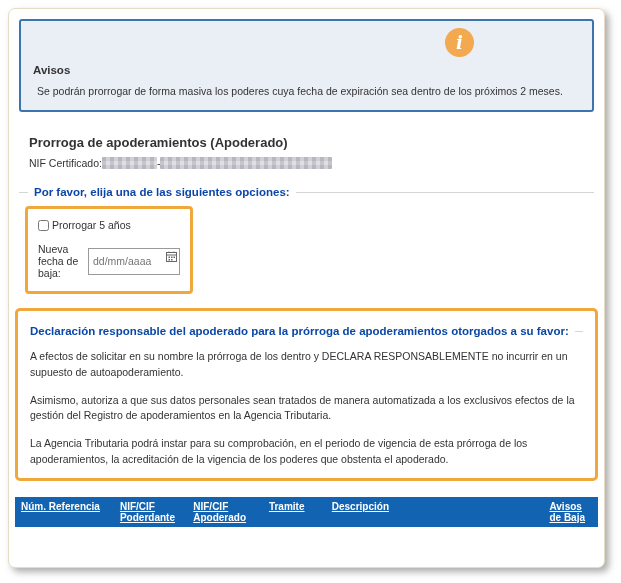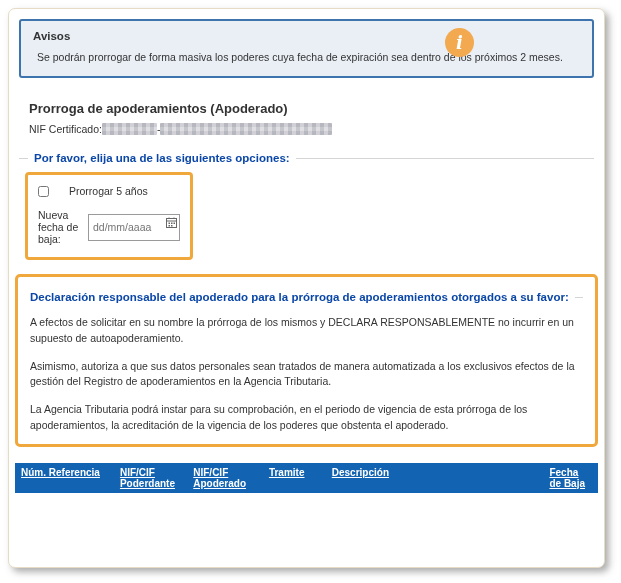--- a/index.html
+++ b/index.html
@@ -5,21 +5,21 @@
   html,body{margin:0;padding:0;background:#fff;}
   .stage{position:relative;width:621px;height:583px;background:#fff;
          font-family:"Liberation Sans",sans-serif;color:#333;overflow:hidden;}
   .panel{position:absolute;left:8px;top:8px;width:597px;height:560px;box-sizing:border-box;
          background:#fff;border:1px solid #e6dcc6;border-radius:7px;
          box-shadow:4px 4px 7px rgba(105,105,105,.55);padding:10px;overflow:hidden;}
 
   
   .avisos{position:relative;border:2px solid #3e74ae;background:#e9eff5;border-radius:3px;
           padding:9px 12px 13px 12px;box-sizing:border-box;}
-  .avisos-title{font-weight:bold;font-size:11.5px;color:#333;margin-bottom:9px;}
+  .avisos-title{font-weight:bold;font-size:11.5px;color:#333;margin-bottom:9px;margin-top:34px;}
   .avisos-msg{font-size:10.5px;margin-left:4px;color:#333;}
   .info-icon{position:absolute;left:424px;top:7px;width:29px;height:29px;border-radius:50%;
              background:#f2a94f;display:flex;align-items:center;justify-content:center;}
   .info-icon span{font-family:"DejaVu Serif",serif;font-style:italic;font-weight:bold;
                   color:#fff;font-size:18px;line-height:1;}
 
   
   h1.page-title{font-size:13px;font-weight:bold;color:#333;margin:23px 0 7px 10px;}
   .nif-line{font-size:10.5px;margin:0 0 0 10px;display:flex;align-items:center;}
 
@@ -32,21 +32,21 @@
 
   
   .legend-row{display:flex;align-items:center;margin:17px 0 0 0;}
   .legend-row::before{content:"";width:9px;height:1px;background:#d5d5d5;margin-right:6px;}
   .legend-row::after{content:"";flex:1;height:1px;background:#d5d5d5;margin-left:6px;}
   .legend-text{font-size:11.5px;font-weight:bold;color:#0b47a8;white-space:nowrap;}
 
   
   .option-box{border:3px solid #f0a73c;border-radius:4px;margin:8px 0 0 6px;
               width:168px;padding:10px 10px 12px 10px;box-sizing:border-box;}
-  .check-line{display:flex;align-items:center;gap:20px;font-size:10.5px;}
+  .check-line{display:flex;align-items:center;gap:3px;font-size:10.5px;}
   .check-line input{width:11px;height:11px;margin:0;}
   .date-row{display:flex;align-items:center;gap:5px;font-size:10.5px;margin-top:12px;}
   .date-wrap{position:relative;display:inline-block;}
   .date-wrap input{width:92px;height:27px;box-sizing:border-box;border:1px solid #9a9a9a;
                    font-size:10.5px;font-family:"Liberation Sans",sans-serif;
                    padding:1px 17px 1px 4px;color:#333;}
   .cal-icon{position:absolute;right:3px;top:3px;}
 
   
   .decl-box{border:3px solid #f0a73c;border-radius:5px;margin:14px -4px 0 -4px;
@@ -113,41 +113,41 @@
             <rect x="5" y="8" width="1.5" height="1.5" fill="#666"></rect>
           </svg>
         </span>
       </div>
     </div>
 
     <div class="decl-box">
       <div class="legend-row">
         <span class="legend-text">Declaración responsable del apoderado para la prórroga de apoderamientos otorgados a su favor:</span>
       </div>
-      <p>A efectos de solicitar en su nombre la prórroga de los mismos y DECLARA RESPONSABLEMENTE no incurrir en un supuesto de autoapoderamiento.</p>
+      <p>A efectos de solicitar en su nombre la prórroga de los dentro y DECLARA RESPONSABLEMENTE no incurrir en un supuesto de autoapoderamiento.</p>
       <p>Asimismo, autoriza a que sus datos personales sean tratados de manera automatizada a los exclusivos efectos de la gestión del Registro de apoderamientos en la Agencia Tributaria.</p>
       <p>La Agencia Tributaria podrá instar para su comprobación, en el periodo de vigencia de esta prórroga de los apoderamientos, la acreditación de la vigencia de los poderes que obstenta el apoderado.</p>
     </div>
 
     <table class="poderes">
       <colgroup>
         <col class="c-ref">
           <col class="c-pod">
           <col class="c-apo">
         <col class="c-tra">
           <col class="c-des">
           <col class="c-fec">
       </colgroup>
       <thead>
         <tr>
           <th><span>Núm. Referencia</span></th>
           <th><span>NIF/CIF Poderdante</span></th>
           <th><span>NIF/CIF Apoderado</span></th>
           <th><span>Tramite</span></th>
           <th><span>Descripción</span></th>
-          <th><span>Fecha de Baja</span></th>
+          <th><span>Avisos de Baja</span></th>
         </tr>
       </thead>
 
     </table>
 
   </div>
 </div>
 
 </body></html>

